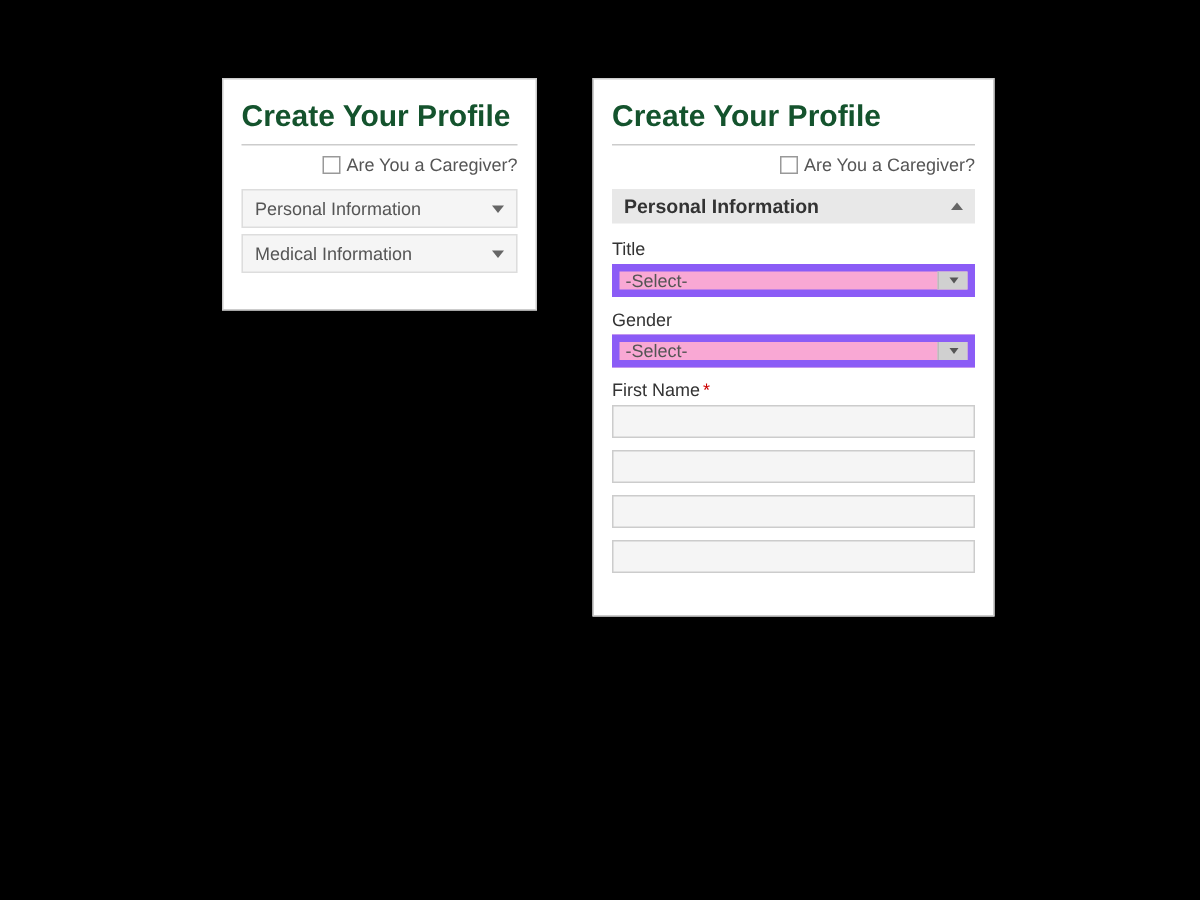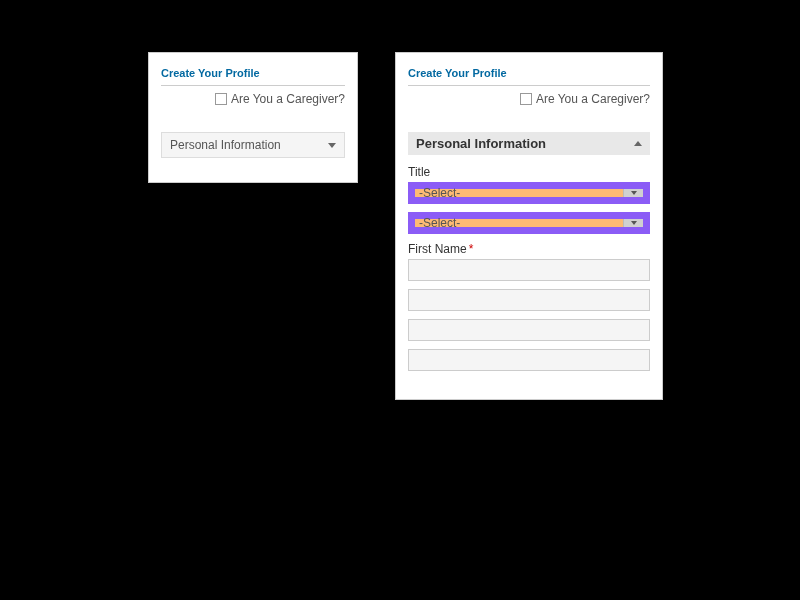--- a/index.html
+++ b/index.html
@@ -30,37 +30,37 @@
       position: absolute;
       left: 395px;
       top: 52px;
       width: 268px;
       background: #fff;
       border: 1px solid #ccc;
       padding: 14px 12px 20px 12px;
     }
 
     .panel-title {
-      font-size: 11px;
+      font-size: 20px;
       font-weight: bold;
-      color: #0369a1;
+      color: #14532d;
       margin-bottom: 6px;
     }
 
     .panel-divider {
       border: none;
       border-top: 1px solid #ccc;
       margin-bottom: 6px;
     }
 
     .caregiver-row {
       display: flex;
       align-items: center;
       justify-content: flex-end;
-      margin-bottom: 26px;
+      margin-bottom: 9px;
       gap: 4px;
     }
 
     .caregiver-checkbox {
       width: 12px;
       height: 12px;
       border: 1px solid #999;
       background: #fff;
       display: inline-block;
       flex-shrink: 0;
@@ -141,22 +141,22 @@
       background: #f5f5f5;
       padding: 2px 4px;
       font-size: 12px;
     }
 
     .field-select-wrapper {
       display: flex;
       align-items: center;
       width: 100%;
       height: 22px;
-      border: 7px solid #8b5cf6;
-      background: #fdba74;
+      border: 5px solid #8b5cf6;
+      background: #f9a8d4;
     }
 
     .field-select {
       flex: 1;
       background: transparent;
       border: none;
       outline: none;
       font-size: 12px;
       color: #555;
       padding: 2px 4px;
@@ -196,20 +196,26 @@
   </div>
 
   <div class="accordion-item">
     <div class="accordion-header">
       <span>Personal Information</span>
       <div class="accordion-arrow"></div>
     </div>
   </div>
 
 
+  <div class="accordion-item">
+    <div class="accordion-header">
+      <span>Medical Information</span>
+      <div class="accordion-arrow"></div>
+    </div>
+  </div>
 </div>
 
 <div class="right-panel">
   <div class="panel-title">Create Your Profile</div>
   <hr class="panel-divider">
   <div class="caregiver-row">
     <div class="caregiver-checkbox"></div>
     <span class="caregiver-label">Are You a Caregiver?</span>
   </div>
 
@@ -224,20 +230,21 @@
       <select class="field-select">
         <option>-Select-</option>
       </select>
       <div class="select-arrow-btn">
         <div class="select-arrow-down"></div>
       </div>
     </div>
   </div>
 
   <div class="field-group">
+    <label class="field-label">Gender</label>
     <div class="field-select-wrapper">
       <select class="field-select">
         <option>-Select-</option>
       </select>
       <div class="select-arrow-btn">
         <div class="select-arrow-down"></div>
       </div>
     </div>
   </div>
 

